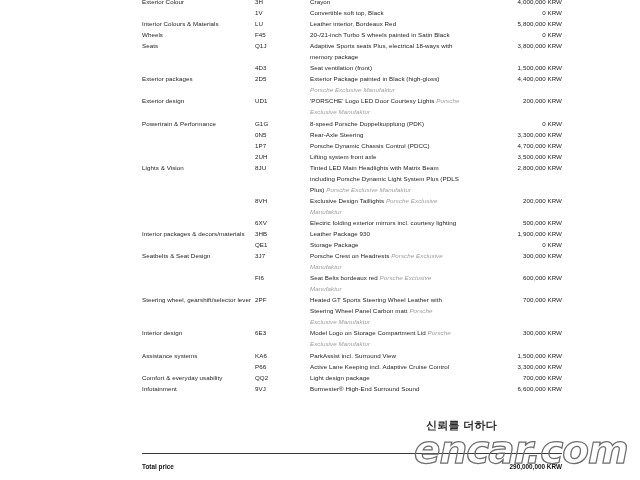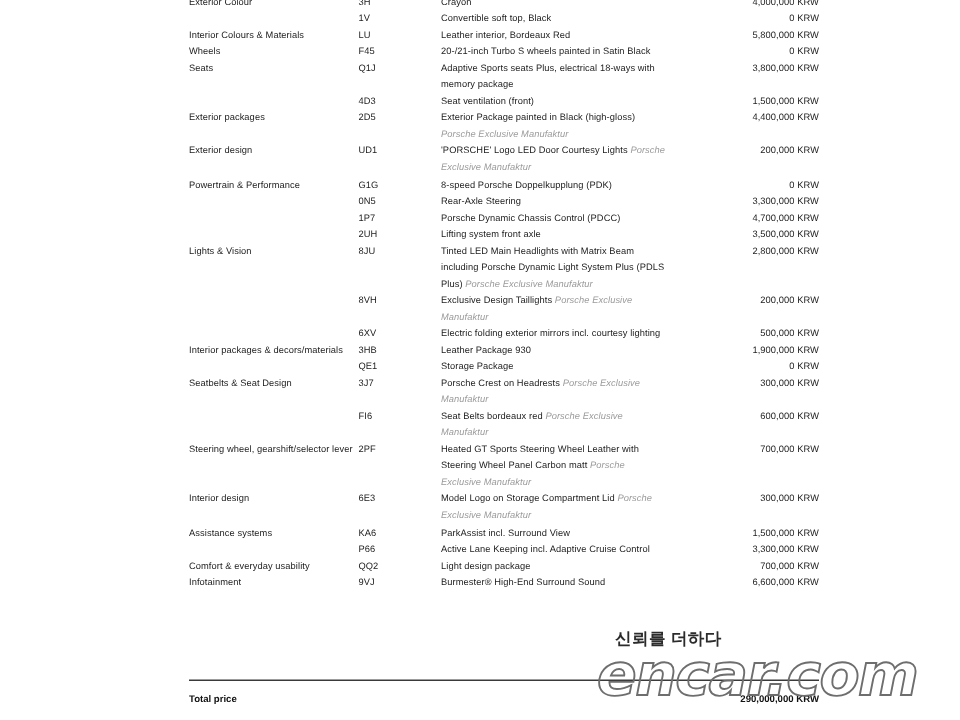--- a/index.html
+++ b/index.html
@@ -11,21 +11,21 @@
     width: 640px;
     height: 480px;
     overflow: hidden;
     font-family: "Liberation Sans", sans-serif;
     color: #1a1a1a;
     position: relative;
   }
 
   #sheet {
     position: absolute;
-    left: 0; top: 0;
+    left: 16px; top: 0;
     width: 584px;
     height: 480px;
   }
 
   table.spec {
     position: absolute;
     left: 126px;
     top: -4px;
     width: 420px;
     border-collapse: collapse;

